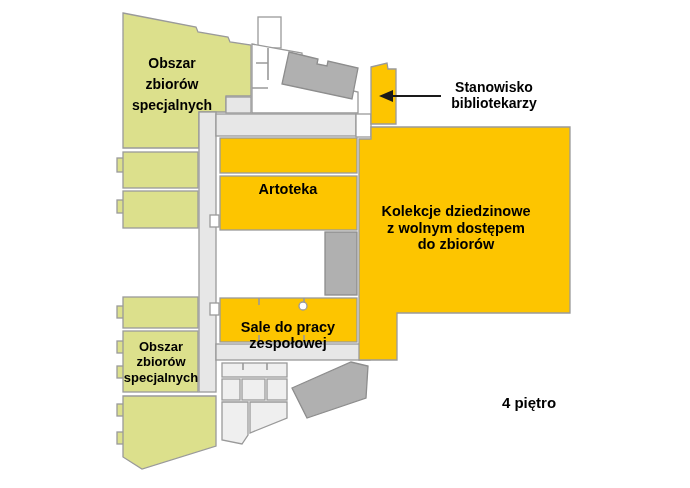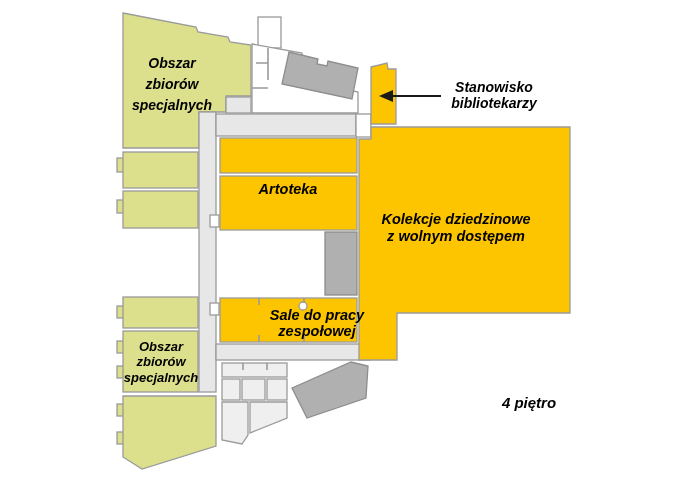--- a/index.html
+++ b/index.html
@@ -1,19 +1,18 @@
 <!DOCTYPE html>
 <html><head>
 <meta charset="utf-8">
 <style>
   html,body { margin:0; padding:0; background:#fff; }
   #stage {
     position:relative; width:690px; height:472px; background:#fff; overflow:hidden;
     font-family:"Liberation Sans", sans-serif;
-    font-style:italic;
   }
   #plan { position:absolute; left:0; top:0; }
   .s  { stroke:#9a9a9a; stroke-width:1.3; }
   .s2 { stroke:#8d8d8d; stroke-width:1.3; }
   .wall { fill:none; stroke:#9a9a9a; stroke-width:1.6; }
   .lbl {
     position:absolute; transform:translate(-50%,-50%);
     text-align:center; font-weight:bold; color:#000; white-space:nowrap;
   }
 </style>
@@ -105,23 +104,24 @@
   </div>
 
   <div class="lbl" style="left:494px; top:96px; font-size:14px; line-height:1.12;">
     <div>Stanowisko</div>
     <div>bibliotekarzy</div>
   </div>
 
   <div class="lbl" style="left:456px; top:228px; font-size:14.5px; line-height:1.14;">
     <div>Kolekcje dziedzinowe</div>
     <div>z wolnym dostępem</div>
+    <div>do zbiorów</div>
   </div>
 
-  <div class="lbl" style="left:288px; top:324px; font-size:14.5px; line-height:1.1;margin-left:29px;">
+  <div class="lbl" style="left:288px; top:336px; font-size:14.5px; line-height:1.1;">
     <div>Sale do pracy</div>
     <div>zespołowej</div>
   </div>
 
   <div class="lbl" style="left:161px; top:362px; font-size:13px; line-height:1.18;">
     <div>Obszar</div>
     <div>zbiorów</div>
     <div>specjalnych</div>
   </div>
 

